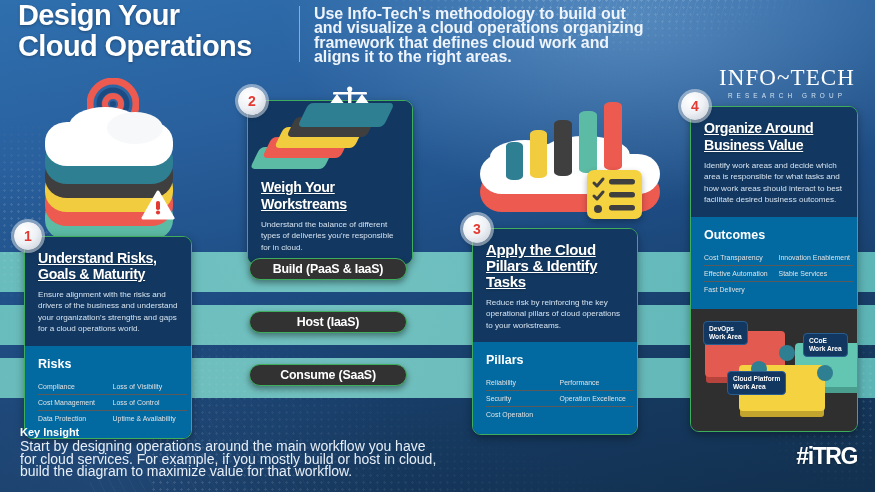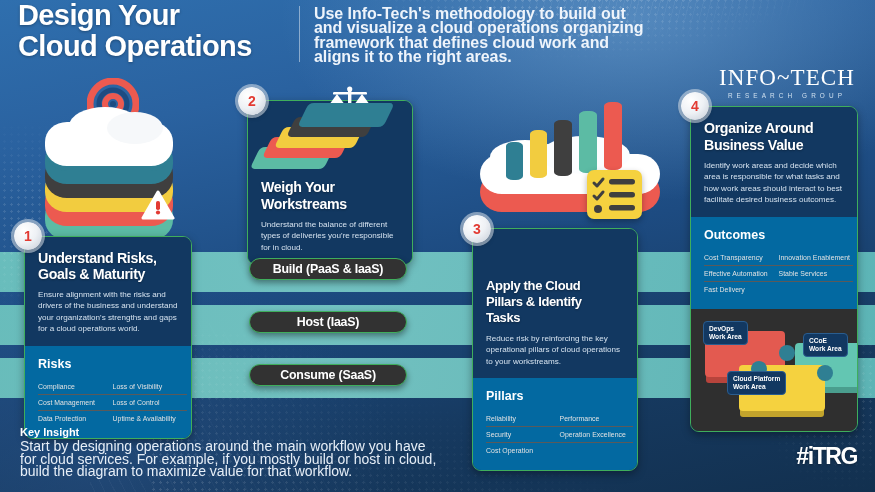--- a/index.html
+++ b/index.html
@@ -102,36 +102,37 @@
     position:absolute; border-radius:9px; overflow:hidden;
     background:#123861;
     box-shadow:0 3px 9px rgba(0,0,0,.35);
     z-index:20;
   }
   .panel.edged { border:1.4px solid #3fae5c; }
   .panelHead { padding:13px 13px 11px 13px; background:#123861; }
   .panelTitle {
     color:#ffffff; font-weight:bold; letter-spacing:-.35px;
     text-shadow:0 1px 2px rgba(0,0,0,.3);
+    text-decoration:underline;
   }
   .panelDesc { color:#d5e2ef; font-size:8.1px; line-height:11.4px; margin-top:7px; }
 
   .tableBlock { background:#0369a1; padding:11px 4px 12px 13px; }
   .tableTitle { color:#ffffff; font-size:12.5px; font-weight:bold; margin-bottom:8px; }
   .tRow { display:flex; padding:4px 0 4px 0; border-bottom:1px solid #5a5a5a; }
   .tRow:last-child { border-bottom:none; }
   .tCell { color:#e3e3e3; font-size:6.9px; flex:1; letter-spacing:.05px; }
 
   #panel1 { left:24px; top:236px; width:168px; }
   #panel1 .panelTitle { font-size:14.2px; line-height:16px; }
   #panel2 { left:247px; top:100px; width:166px; }
   #panel2 .panelTitle { font-size:14.2px; line-height:16.5px; }
   #panel2 .panelHead { padding-top:78px; }
   #panel3 { left:472px; top:228px; width:166px; }
-  #panel3 .panelTitle { font-size:13px; line-height:16px;margin-top:36px; }
+  #panel3 .panelTitle { font-size:15px; line-height:16px; }
   #panel4 { left:690px; top:106px; width:168px; }
   #panel4 .panelTitle { font-size:14.2px; line-height:16.5px; }
 
   
   #panel4Art { background:#2f2f2f; height:122px; position:relative; overflow:hidden; }
 
   
   .pill {
     position:absolute; height:22px; border-radius:15px;
     background:#323232; border:1.3px solid #3fae5c;

